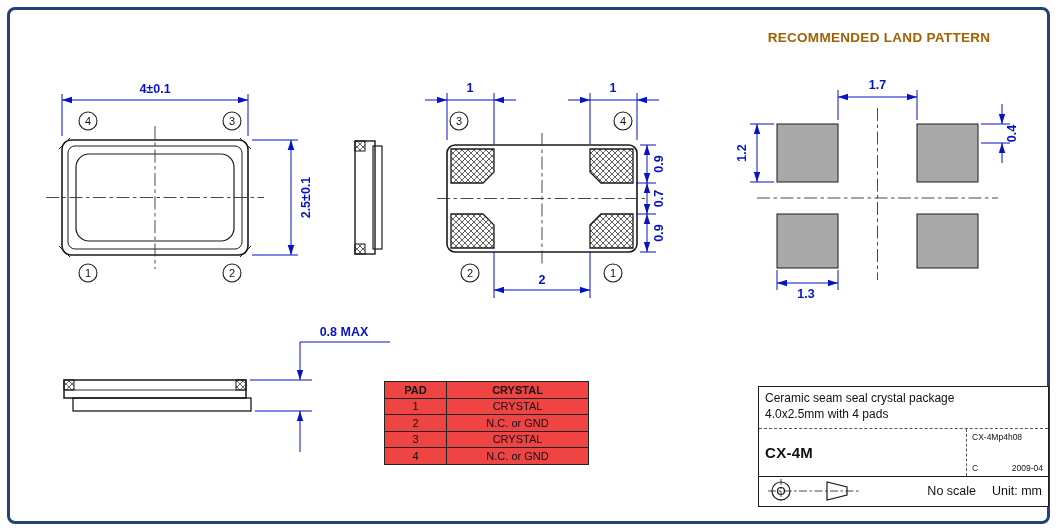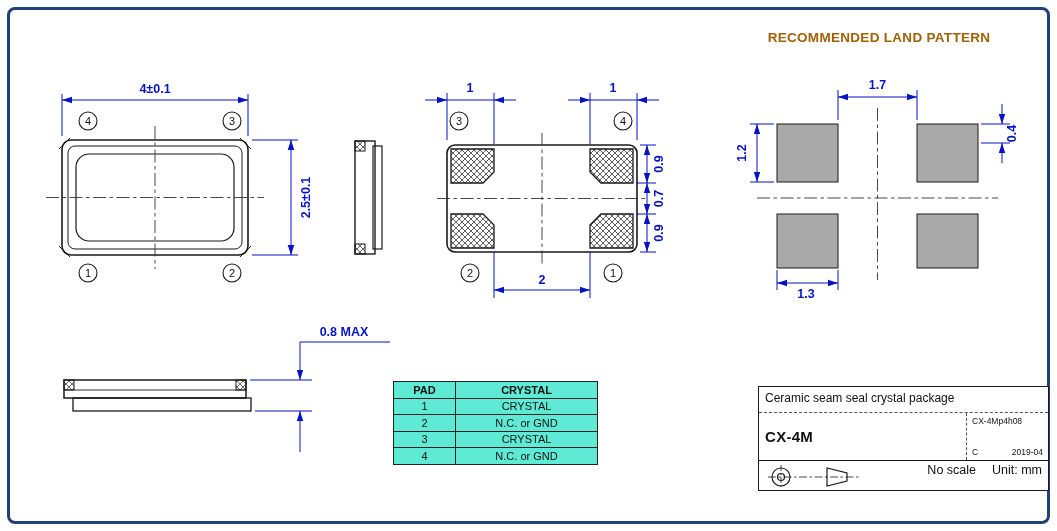--- a/index.html
+++ b/index.html
@@ -14,38 +14,38 @@
   .pintext   { fill:#111; font-size:11px; text-anchor:middle; font-family:"Liberation Sans", sans-serif; }
   .cl        { stroke:#333; stroke-width:0.9; fill:none; stroke-dasharray:13 3.5 3.5 3.5; }
   .dimline   { stroke:#0613c4; stroke-width:1; fill:none; }
   .dimarrow  { fill:#0613c4; stroke:none; }
   .dimtext   { fill:#0613c4; font-size:12.5px; font-weight:700; text-anchor:middle;
                font-family:"Liberation Sans", sans-serif; }
 
   .lp-title { position:absolute; left:743px; top:30px; width:272px; text-align:center;
               font-size:13.5px; font-weight:700; color:#a16207; letter-spacing:0.3px; }
 
-  table.pad-table { position:absolute; left:393px; top:381px; border-collapse:collapse;
-                    background:#5eead4; font-size:11px; color:#111; }
+  table.pad-table { position:absolute; left:384px; top:381px; border-collapse:collapse;
+                    background:#ef4444; font-size:11px; color:#111; }
   table.pad-table th, table.pad-table td { border:1px solid #222; text-align:center;
                     height:16.5px; padding:0 4px; }
   table.pad-table th { font-weight:700; }
   table.pad-table td.c1, table.pad-table th.c1 { width:62px; }
   table.pad-table td.c2, table.pad-table th.c2 { width:142px; }
 
   .title-block { position:absolute; left:758px; top:386px; width:291px; background:#fff;
                  border:1.5px solid #1a1a1a; font-size:12px; color:#111; }
   .tb-desc { padding:4px 6px 5px; line-height:1.32; border-bottom:1px dashed #555; }
   .tb-part-row { display:flex; border-bottom:1px solid #1a1a1a; min-height:33px; }
   .tb-part { flex:1; display:flex; align-items:center; padding:2px 6px;
              font-size:15px; font-weight:700; letter-spacing:0.3px;text-align:center; }
   .tb-rev { width:82px; border-left:1px dashed #555; font-size:8.5px; padding:3px 5px;
             display:flex; flex-direction:column; justify-content:space-between; gap:21px; }
   .tb-rev-row { display:flex; justify-content:space-between; }
-  .tb-bottom { display:flex; padding:2px 6px; height:29px;gap:8px; }
+  .tb-bottom { display:flex; align-items:center; padding:2px 6px; height:29px;gap:8px; }
   .tb-notes { margin-left:auto; display:flex; gap:16px; font-size:12.5px; }
 </style>
 </head>
 <body>
 
 <div class="page">
   <div class="frame"></div>
 
   <svg class="canvas" width="1057" height="531" viewBox="0 0 1057 531" xmlns="http://www.w3.org/2000/svg">
     <defs>
@@ -228,28 +228,29 @@
       <tr>
         <td class="c1">4</td>
         <td class="c2">N.C. or GND</td>
       </tr>
     </tbody>
   </table>
 
   <div class="title-block">
     <div class="tb-desc">
       <div>Ceramic seam seal crystal package</div>
+      <div>4.0x2.5mm with 4 pads</div>
     </div>
     <div class="tb-part-row">
       <div class="tb-part">CX-4M</div>
       <div class="tb-rev">
         <div>CX-4Mp4h08</div>
         <div class="tb-rev-row">
           <span>C</span>
-          <span>2019-04</span>
+          <span>2009-04</span>
         </div>
       </div>
     </div>
     <div class="tb-bottom">
       <svg width="100" height="28" viewBox="0 0 100 28" xmlns="http://www.w3.org/2000/svg">
         <path d="M3 14 H96" stroke="#333" stroke-width="0.9" fill="none" stroke-dasharray="8 2.5 2.5 2.5"></path>
         <path d="M16 2 V26" stroke="#333" stroke-width="0.9" fill="none" stroke-dasharray="6 2 2 2"></path>
         <circle cx="16" cy="14" r="9" fill="none" stroke="#1a1a1a" stroke-width="1.2"></circle>
         <circle cx="16" cy="14" r="3.5" fill="none" stroke="#1a1a1a" stroke-width="1.2"></circle>
         <polygon points="62,5 62,23 82,18 82,10" fill="none" stroke="#1a1a1a" stroke-width="1.2"></polygon>

